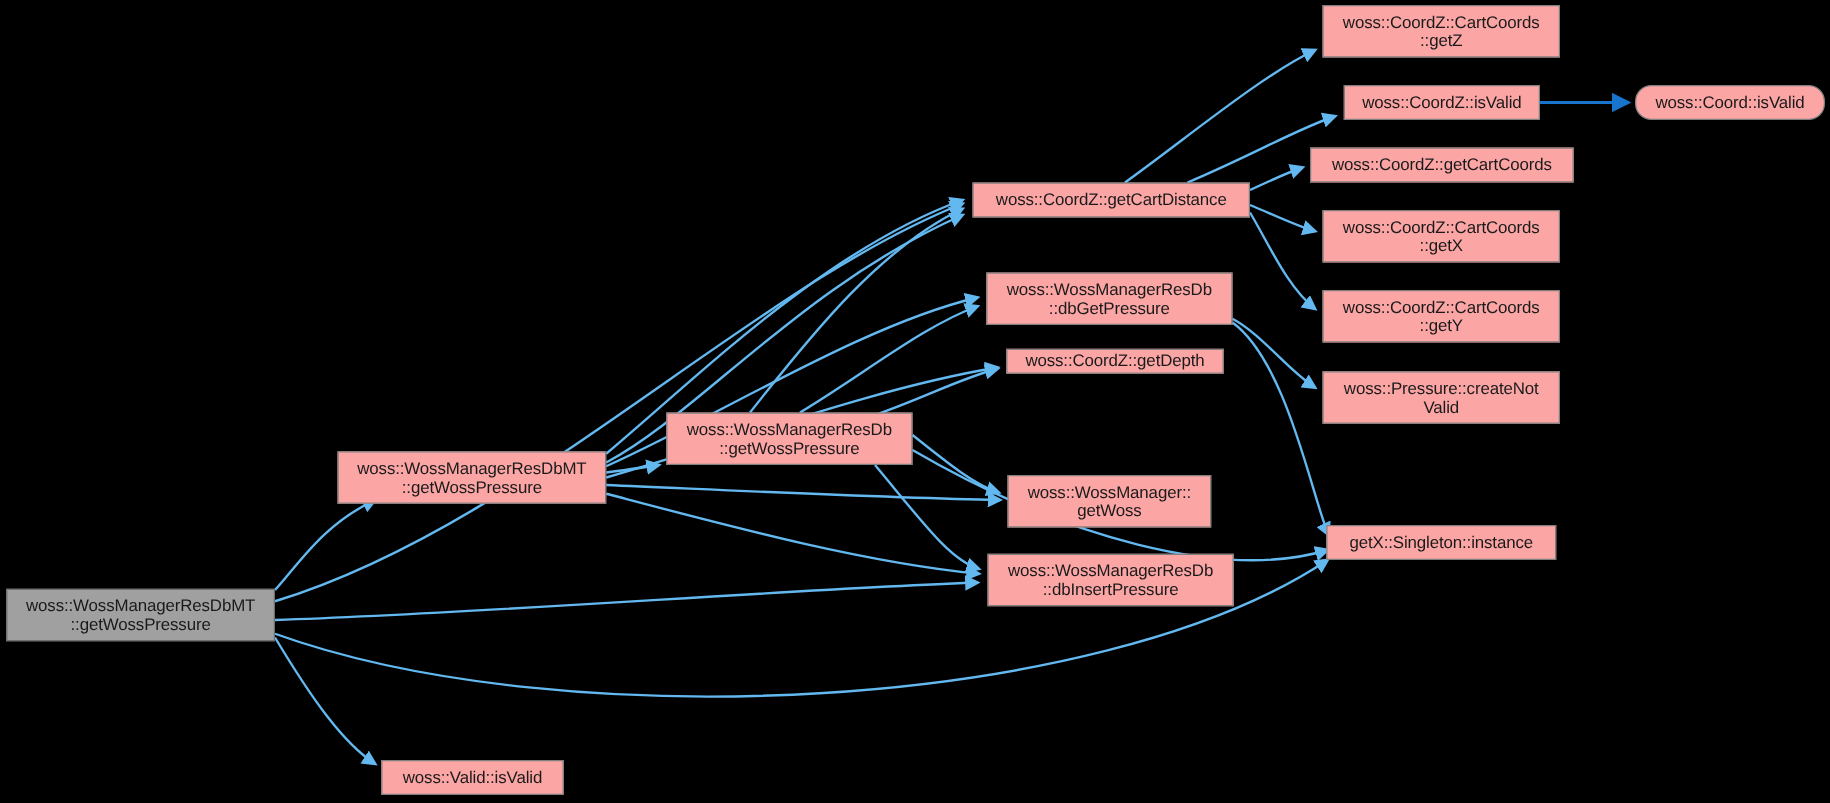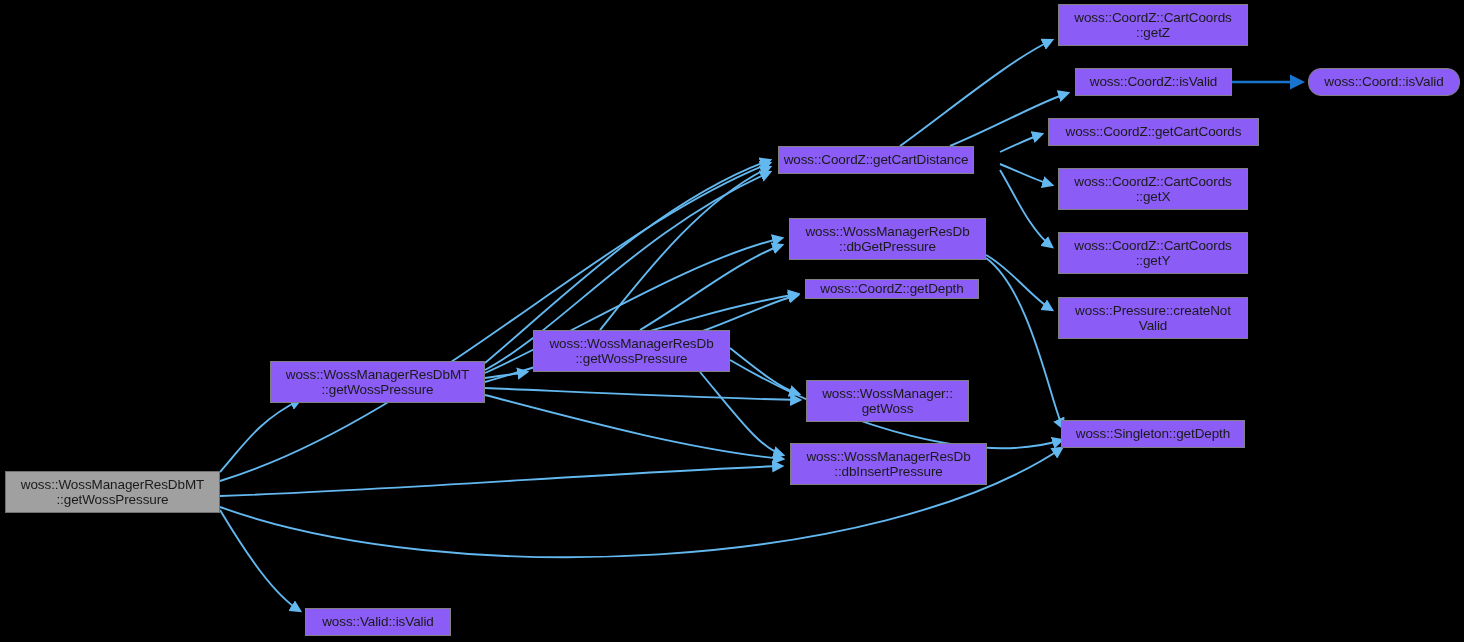--- a/index.html
+++ b/index.html
@@ -20,21 +20,21 @@
     left: 0;
     top: 0;
     width: 1464px;
     height: 642px;
     pointer-events: none;
   }
   .node {
     position: absolute;
     box-sizing: border-box;
     border: 1px solid #808080;
-    background: #8b5cf6;
+    background: #fca5a5;
     color: #1a1a1a;
     font-size: 13.5px;
     line-height: 15.5px;
     text-align: center;
     display: flex;
     align-items: center;
     justify-content: center;
     white-space: pre-line;
     letter-spacing: -0.1px;
     z-index: 5;
@@ -88,34 +88,34 @@
       </g>
   </svg>
   <div id="nodes-group">
       <div class="node highlight" style="left: 5px; top: 471px; width: 215px; height: 42px;"><span>woss::WossManagerResDbMT
 ::getWossPressure</span></div>
       <div class="node" style="left: 270px; top: 361px; width: 215px; height: 42px;"><span>woss::WossManagerResDbMT
 ::getWossPressure</span></div>
       <div class="node" style="left: 305px; top: 608px; width: 146px; height: 28px;"><span>woss::Valid::isValid</span></div>
       <div class="node" style="left: 533px; top: 330px; width: 197px; height: 42px;"><span>woss::WossManagerResDb
 ::getWossPressure</span></div>
-      <div class="node" style="left: 778px; top: 146px; width: 196px; height: 28px;"><span>woss::CoordZ::getCartDistance</span></div>
+      <div class="node" style="left: 778px; top: 146px; width: 222px; height: 28px;"><span>woss::CoordZ::getCartDistance</span></div>
       <div class="node" style="left: 789px; top: 218px; width: 197px; height: 42px;"><span>woss::WossManagerResDb
 ::dbGetPressure</span></div>
       <div class="node" style="left: 805px; top: 279px; width: 174px; height: 20px;"><span>woss::CoordZ::getDepth</span></div>
       <div class="node" style="left: 806px; top: 380px; width: 163px; height: 42px;"><span>woss::WossManager::
 getWoss</span></div>
       <div class="node" style="left: 790px; top: 443px; width: 197px; height: 42px;"><span>woss::WossManagerResDb
 ::dbInsertPressure</span></div>
       <div class="node" style="left: 1058px; top: 4px; width: 190px; height: 42px;"><span>woss::CoordZ::CartCoords
 ::getZ</span></div>
       <div class="node" style="left: 1075px; top: 68px; width: 157px; height: 28px;"><span>woss::CoordZ::isValid</span></div>
       <div class="node" style="left: 1048px; top: 118px; width: 211px; height: 28px;"><span>woss::CoordZ::getCartCoords</span></div>
       <div class="node" style="left: 1058px; top: 168px; width: 190px; height: 42px;"><span>woss::CoordZ::CartCoords
 ::getX</span></div>
       <div class="node" style="left: 1058px; top: 232px; width: 190px; height: 42px;"><span>woss::CoordZ::CartCoords
 ::getY</span></div>
       <div class="node" style="left: 1058px; top: 297px; width: 190px; height: 42px; justify-content: center;"><span>woss::Pressure::createNot
 Valid</span></div>
-      <div class="node" style="left: 1061px; top: 420px; width: 184px; height: 28px;"><span>woss::Singleton::getDepth</span></div>
+      <div class="node" style="left: 1061px; top: 420px; width: 184px; height: 28px;"><span>getX::Singleton::instance</span></div>
       <div class="node" style="left: 1308px; top: 68px; width: 152px; height: 28px; border-radius: 13px;"><span>woss::Coord::isValid</span></div>
     </div>
 </div>
 
 </body></html>

